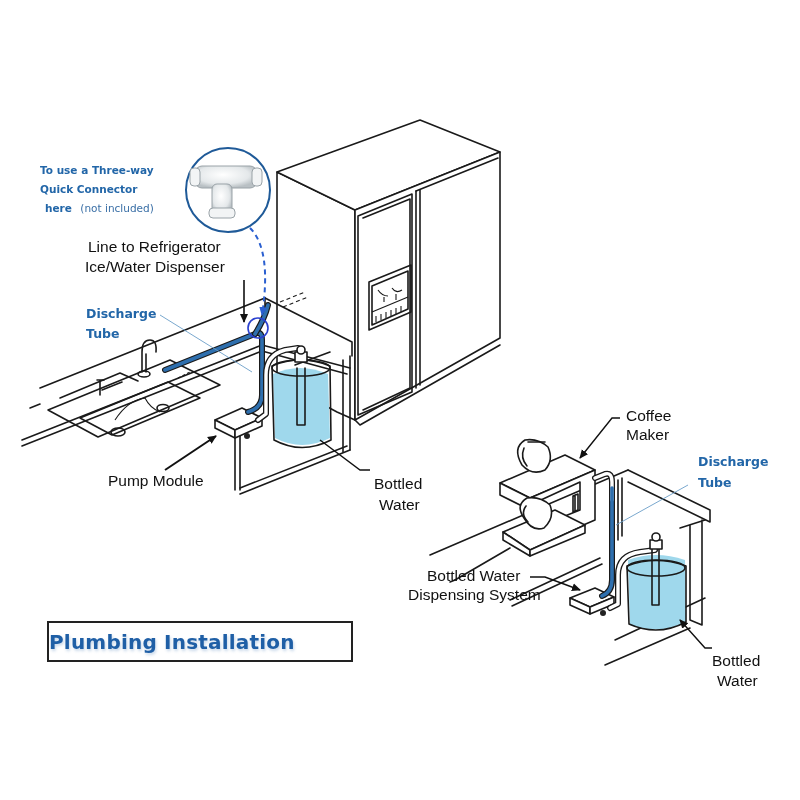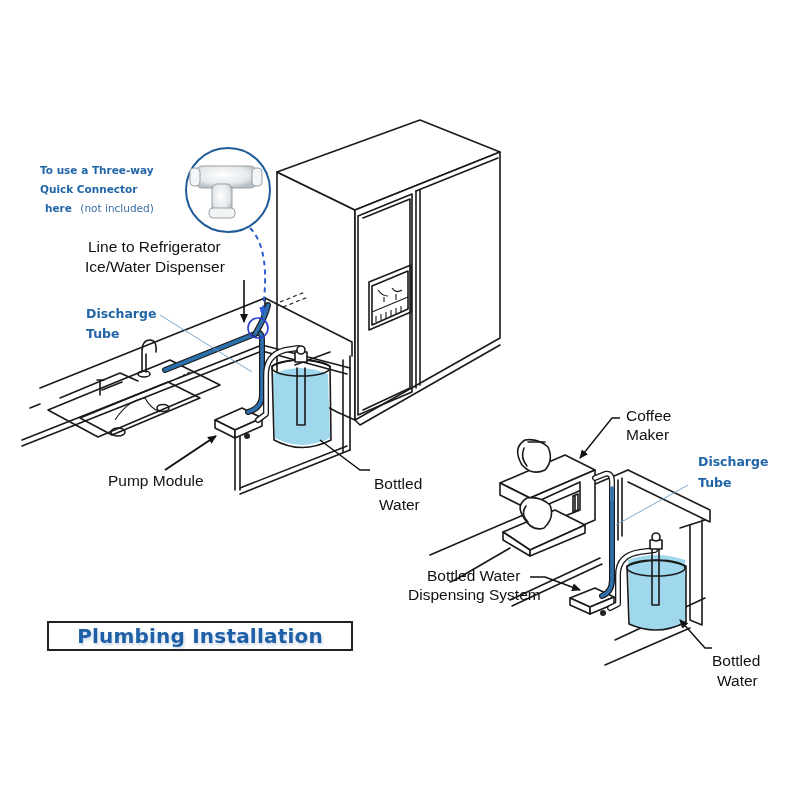--- a/index.html
+++ b/index.html
@@ -10,21 +10,21 @@
   .wfill { fill: #ffffff; stroke: #1a1a1a; stroke-width: 1.6; stroke-linejoin: round; }
   .tube { fill: none; stroke: #1a1a1a; stroke-width: 6; stroke-linecap: round; stroke-linejoin: round; }
   .tube-in { fill: none; stroke: #2e6fae; stroke-width: 3.6; stroke-linecap: round; stroke-linejoin: round; }
   .tube-w { fill: none; stroke: #ffffff; stroke-width: 3.4; stroke-linecap: round; stroke-linejoin: round; }
   .water { fill: #9fd8ec; stroke: none; }
   .lbl { font-family: "Liberation Sans", sans-serif; font-size: 15.5px; fill: #111; }
   .blue-b { font-family: "DejaVu Sans", sans-serif; font-weight: bold; font-size: 12.5px; fill: #2266a8; }
   .note-b { font-family: "DejaVu Sans", sans-serif; font-size: 10.5px; font-weight: bold; fill: #2266a8; }
   .note-n { font-family: "DejaVu Sans", sans-serif; font-size: 10.5px; fill: #3a6fa6; }
   .leader { fill: none; stroke: #6b9ec8; stroke-width: 0.9; }
-  .title-box { position: absolute; left: 47px; top: 621px; width: 306px; height: 30px; border: 2px solid #222; box-sizing: border-box; background: #fff; display: flex; align-items: center; justify-content: center; }
+  .title-box { position: absolute; left: 47px; top: 621px; width: 306px; height: 41px; border: 2px solid #222; box-sizing: border-box; background: #fff; display: flex; align-items: center; }
   .title-text { font-family: "DejaVu Sans", sans-serif; font-weight: bold; font-size: 20px; color: #1f5fa6; text-shadow: 1px 2px 3px rgba(31,95,166,0.25); letter-spacing: 0.2px; }
 </style>
 </head>
 <body>
 
 <svg width="800" height="800" viewBox="0 0 800 800">
   <defs>
     <marker id="arrowBlk" markerWidth="10" markerHeight="10" refX="8" refY="5" orient="auto" markerUnits="userSpaceOnUse">
       <path d="M0,1 L9,5 L0,9 Z" fill="#111"></path>
     </marker>

